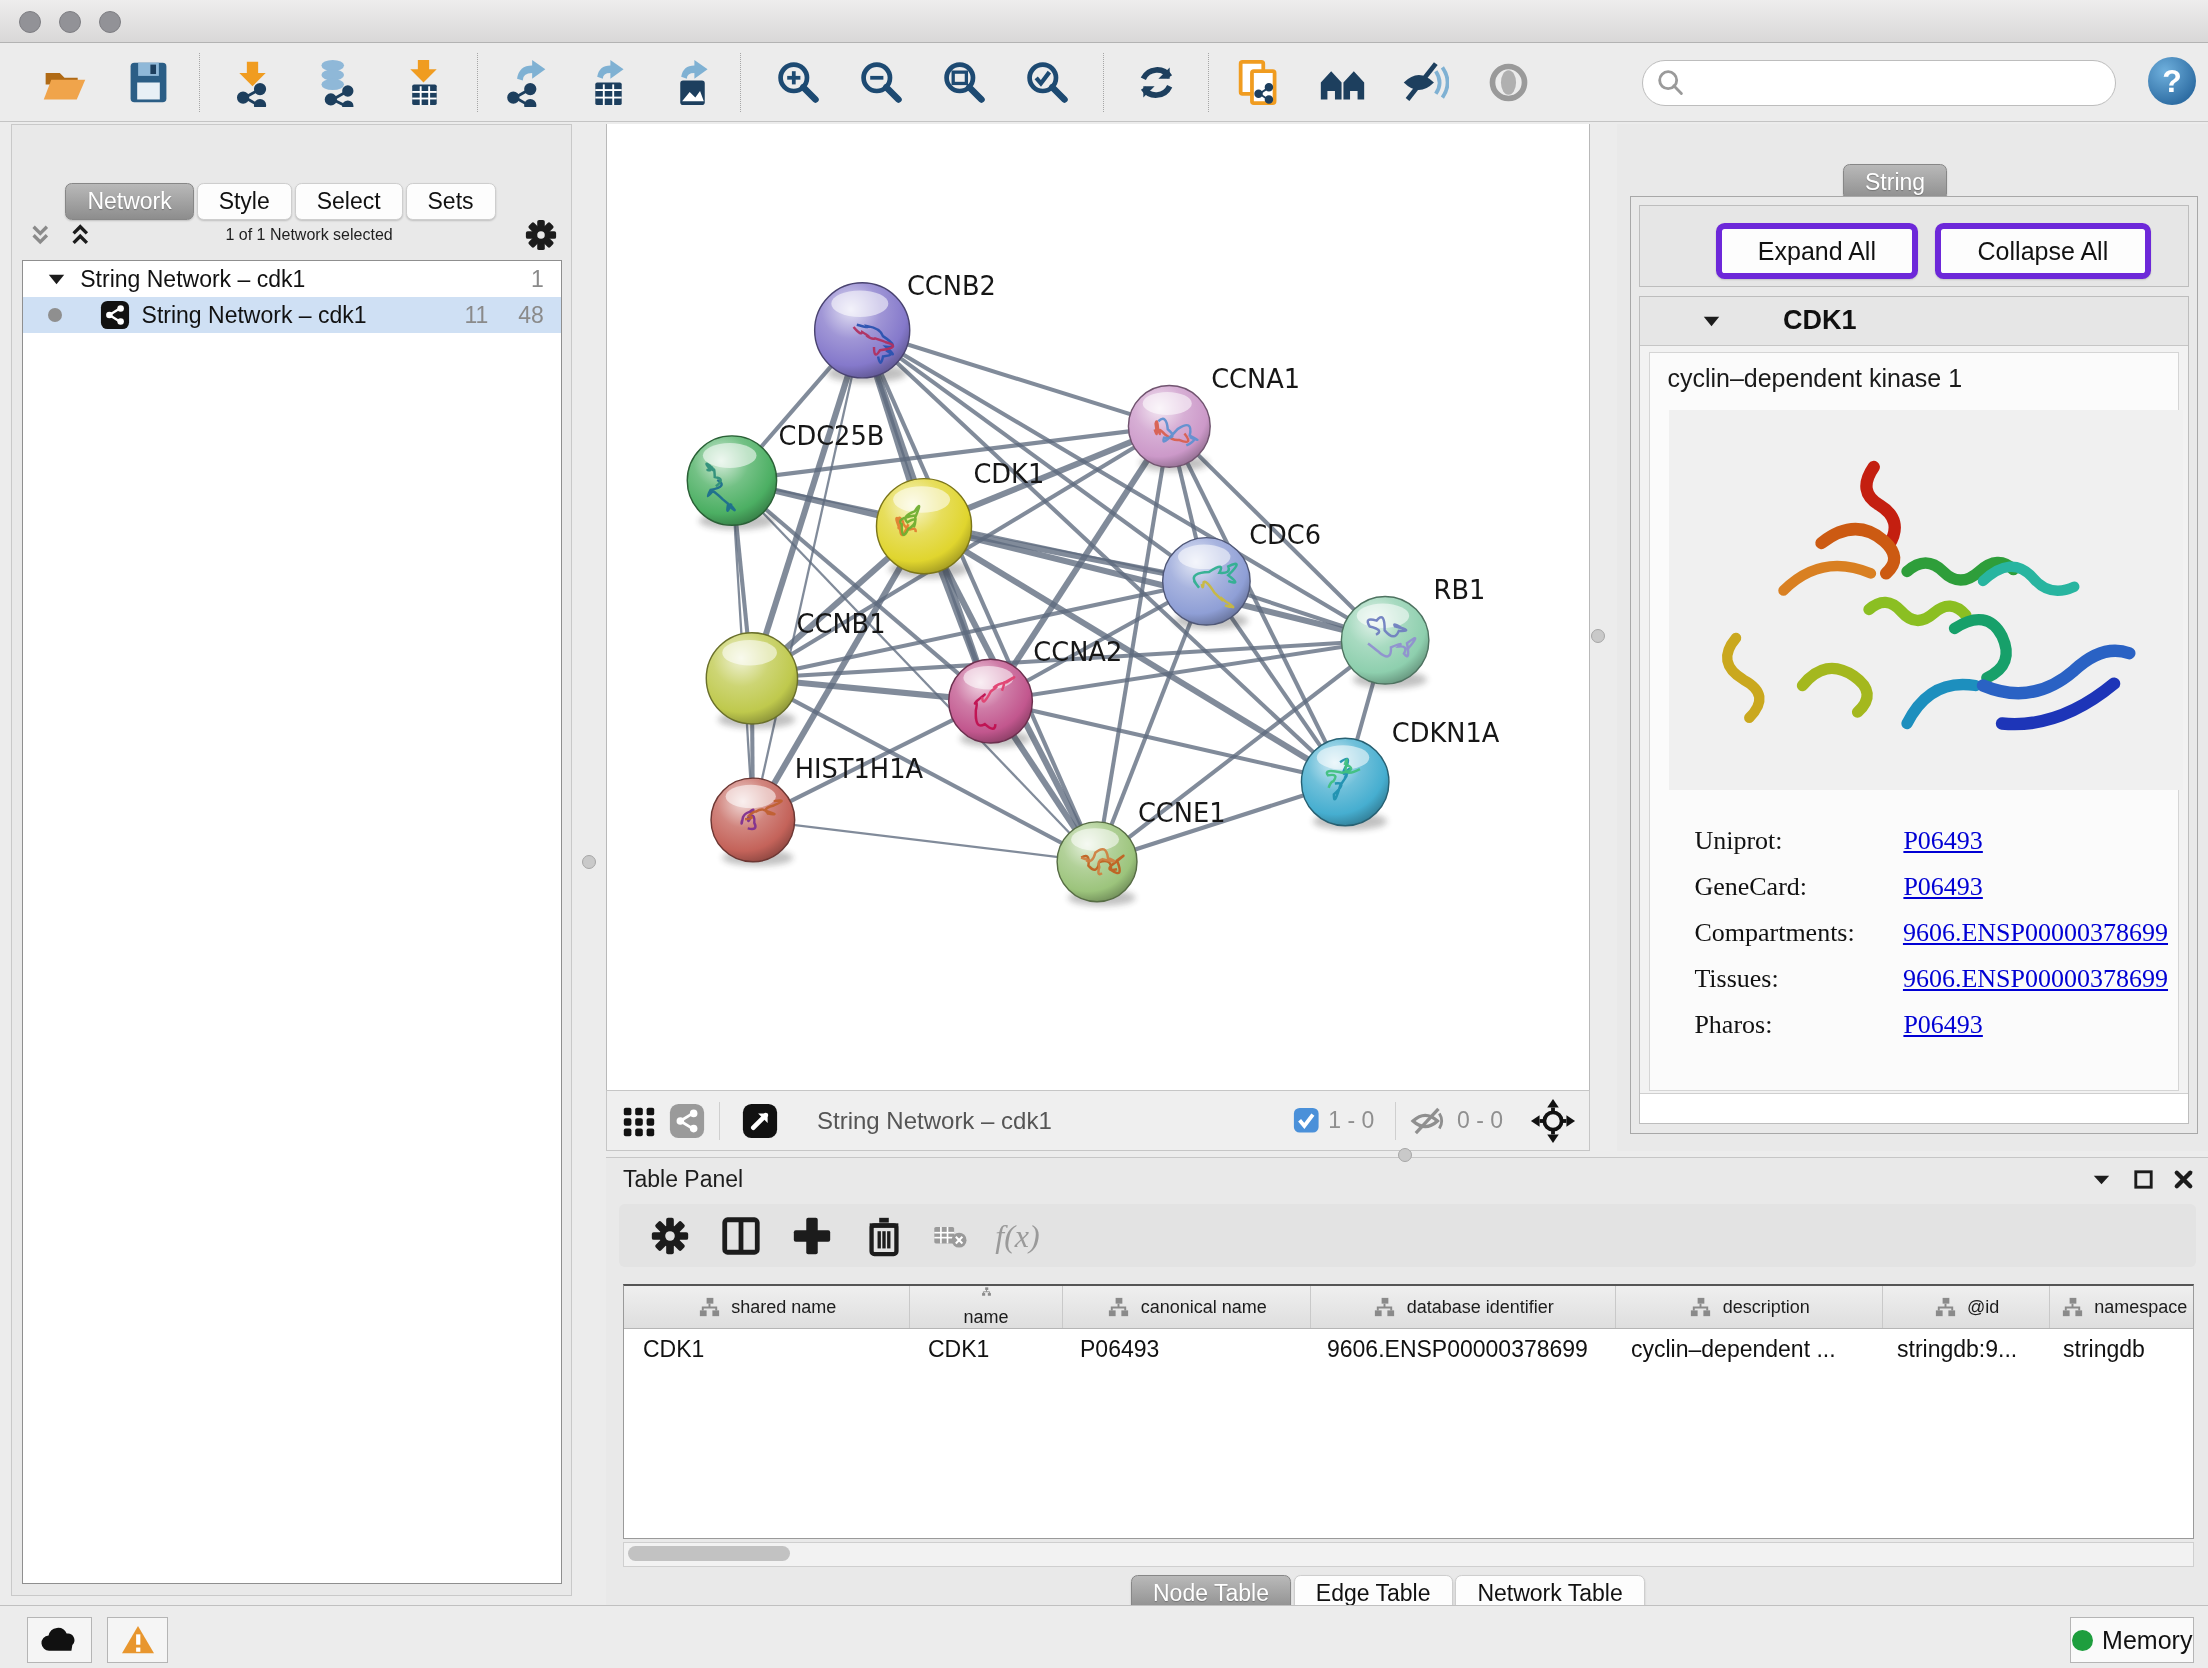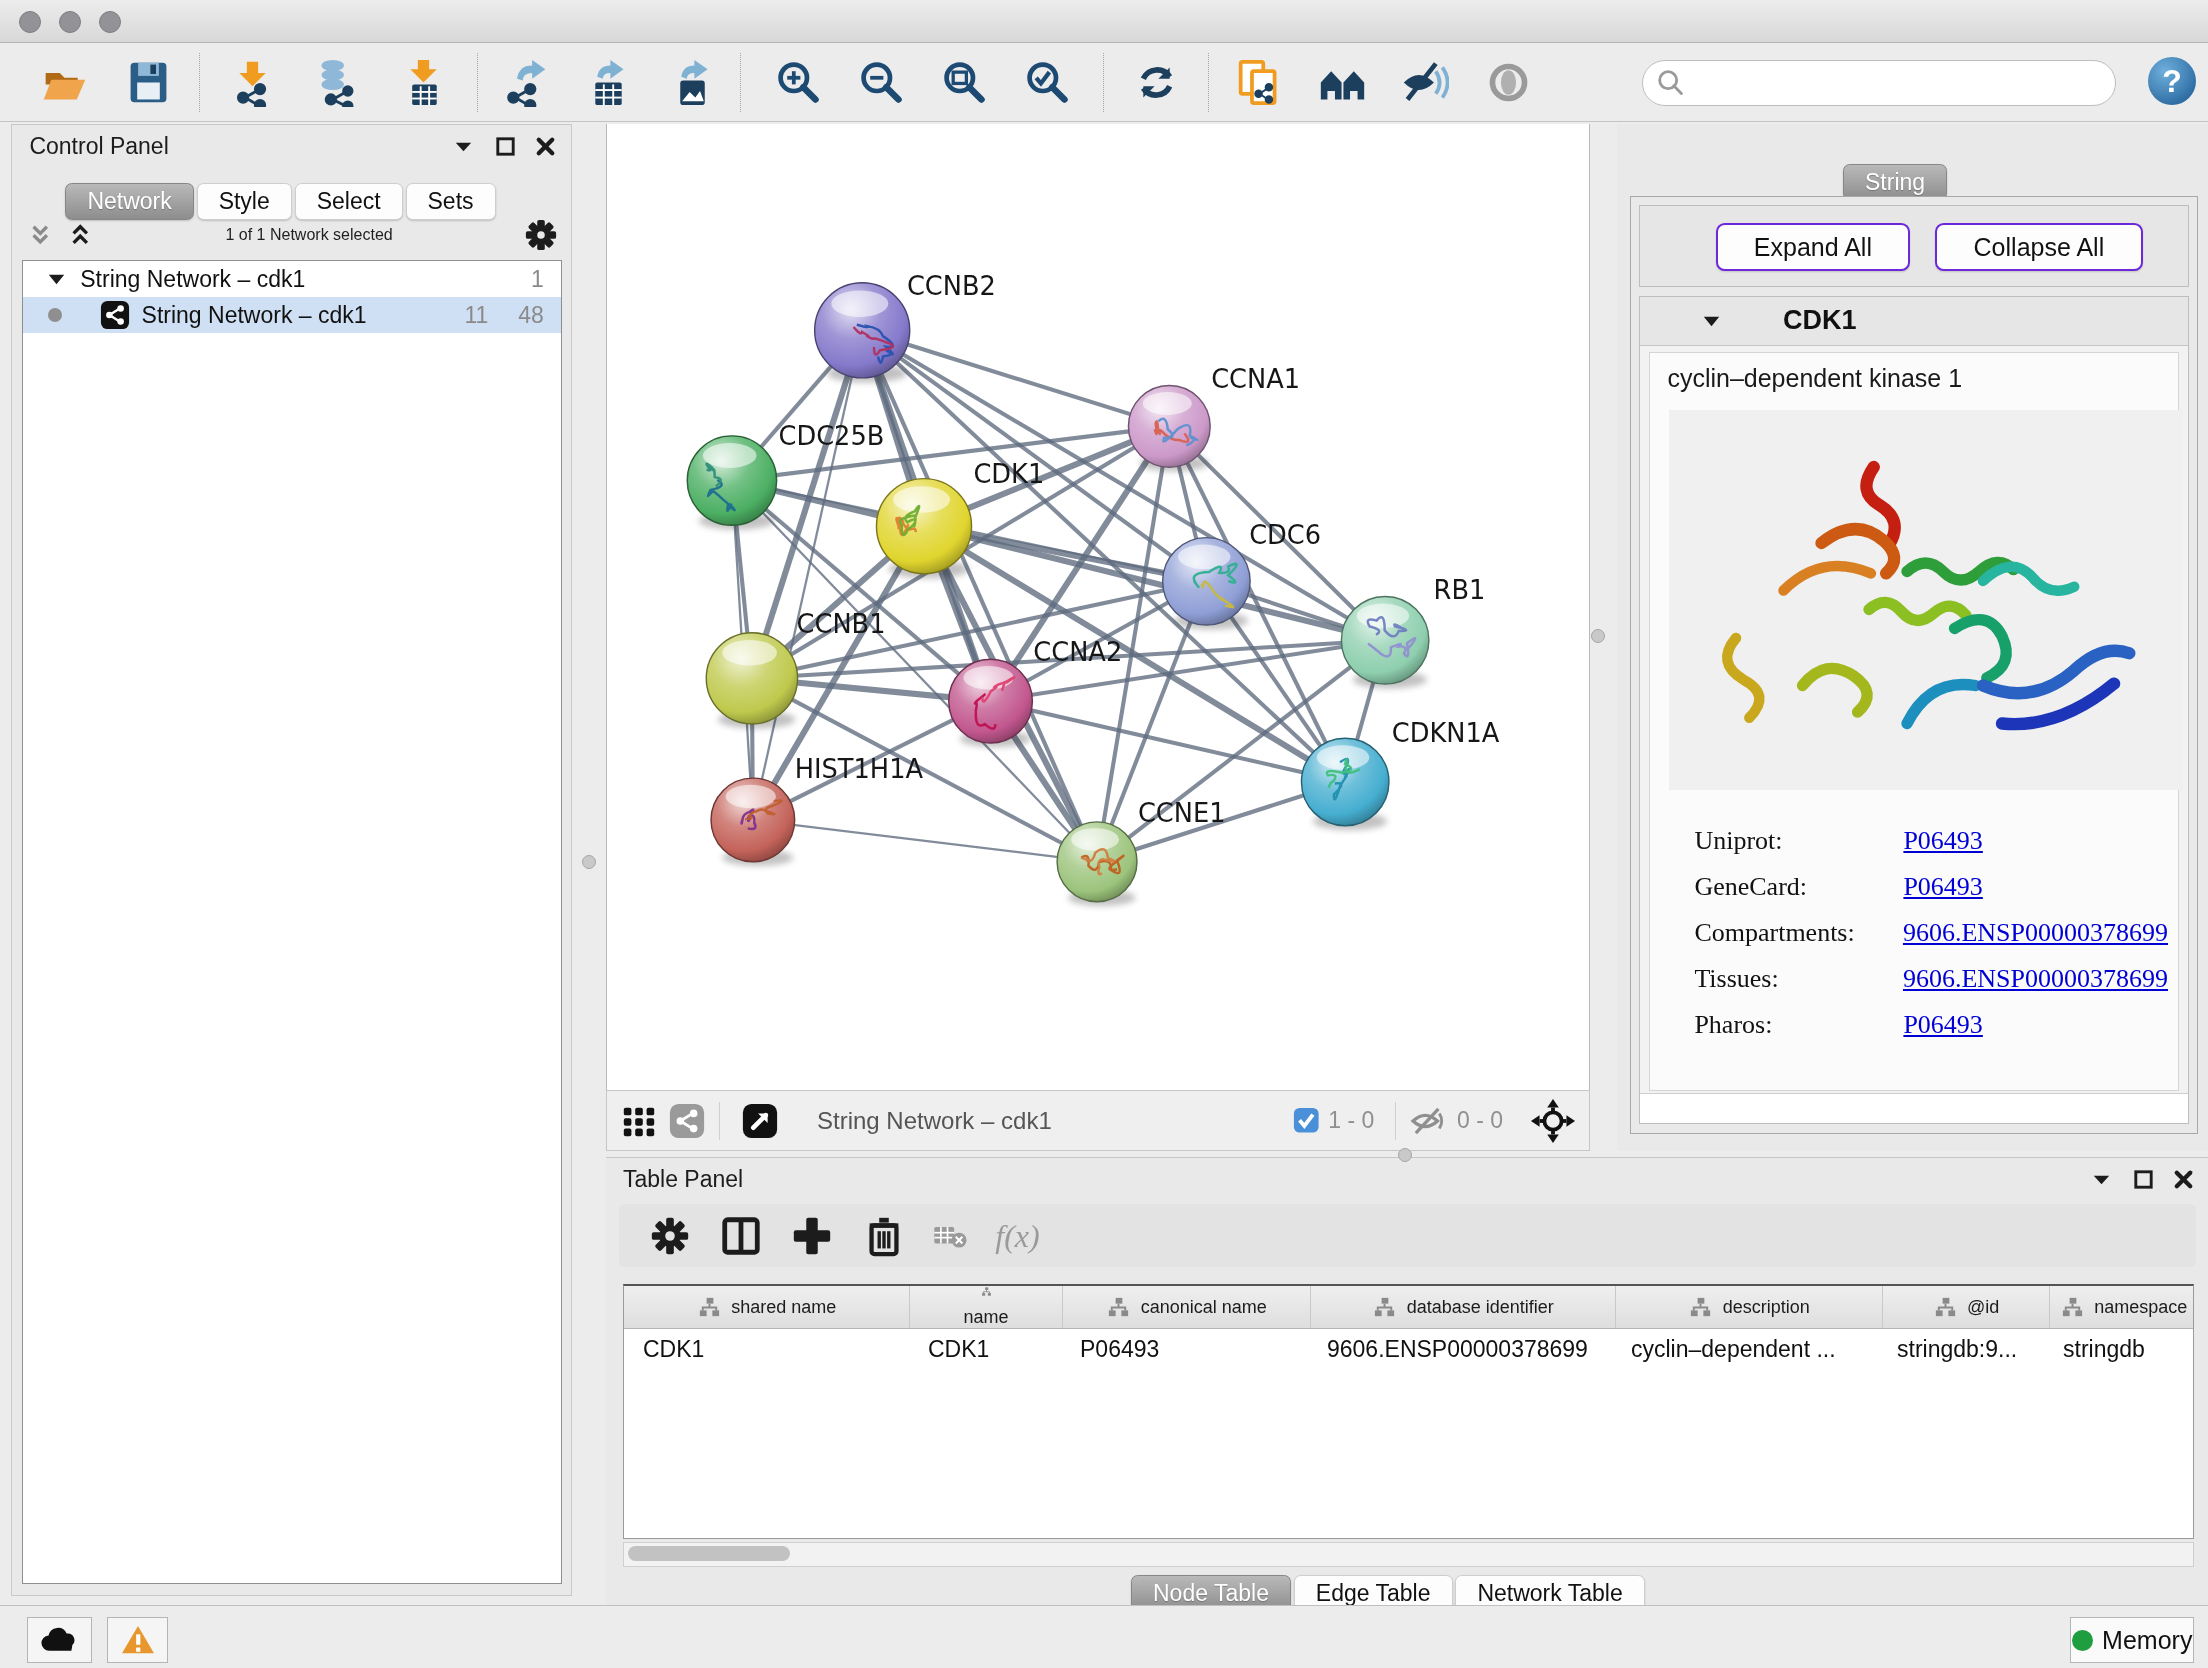--- a/index.html
+++ b/index.html
@@ -53,21 +53,21 @@
     background:#efefef;border:1px solid #c6c6c6;display:flex;align-items:center;}
   #vt-name{font-size:24px;color:#555;margin-left:38px;}
   .vt-count{font-size:23px;color:#8f8f8f;margin:0 7.6px;}
   .vt-div{height:38px;border-left:1px solid #cfcfcf;margin:0 13.3px;}
   
   #results-panel{position:absolute;left:1617px;top:124px;width:592px;height:1027px;background:#e9e9e9;}
   #rp-header{position:absolute;left:15px;right:13.3px;top:3.8px;height:32px;display:flex;align-items:center;}
   #rp-tab{position:absolute;left:226px;top:40px;}
   #rp-outer{position:absolute;left:13.3px;right:11.4px;top:72px;height:936px;border:1.9px solid #a8a8a8;background:#e9e9e9;}
   #rp-box1{position:absolute;left:7.6px;right:7.6px;top:7.6px;height:80px;border:1.9px solid #bdbdbd;background:#e6e6e6;}
-  .rp-btn{position:absolute;top:17px;height:44px;background:#fdfdfd;border:2px solid #6d28d9;
+  .rp-btn{position:absolute;top:17px;height:44px;background:#fdfdfd;border:6px solid #6d28d9;
     border-radius:8.6px;font-size:25px;color:#111;text-align:center;line-height:44px;
     box-shadow:0 1px 1.9px rgba(0,0,0,.15);}
   #rp-box2{position:absolute;left:7.6px;right:7.6px;top:99px;bottom:9.5px;border:1.9px solid #bdbdbd;background:#f2f2f2;}
   #rp-protein-hdr{position:absolute;left:0;right:0;top:0;height:48px;background:#e6e6e6;
     border-bottom:1px solid #c6c6c6;}
   #rp-protein-name{position:absolute;left:143px;top:7.6px;font-size:27px;font-weight:bold;color:#111;}
   #rp-body{position:absolute;left:9.5px;right:9.5px;top:55px;bottom:32px;background:#fbfbfb;border:1px solid #d5d5d5;}
   #rp-desc{position:absolute;left:17px;top:11.4px;font-size:25px;color:#1a1a1a;}
   #rp-structure{position:absolute;left:19px;top:57px;width:514px;height:380px;background:#f0f0f0;}
   #crosslinks{position:absolute;left:23px;top:457px;right:9.5px;font-family:"Liberation Serif",serif;}
@@ -247,36 +247,20 @@
     <svg width="34" height="34" viewBox="0 0 36 36" style="position:absolute;left:11.4px;top:4.8px">
       <circle cx="15" cy="15" r="9" fill="none" stroke="#9a9a9a" stroke-width="3"></circle>
       <line x1="21" y1="21" x2="29" y2="29" stroke="#9a9a9a" stroke-width="3" stroke-linecap="round"></line>
     </svg>
     <span></span>
   </div>
   <div id="help-button">?</div>
 </div>
 
 <div id="control-panel">
-  <div id="cp-header">
-    <span class="panel-title">Control Panel</span>
-    <span style="flex:1"></span>
-    <svg class="hdr-ic" width="25" height="25" viewBox="0 0 26 26">
-        <path d="M5,9 h16 l-8,9 z" fill="#1c1c1c"></path>
-      </svg>
-    <svg class="hdr-ic" width="25" height="25" viewBox="0 0 26 26" style="margin-left:17px">
-        <rect x="5" y="5" width="16" height="16" fill="none" stroke="#1c1c1c" stroke-width="3"></rect>
-      </svg>
-    <svg class="hdr-ic" width="25" height="25" viewBox="0 0 26 26" style="margin-left:15px">
-        <g stroke="#1c1c1c" stroke-width="4.5" stroke-linecap="round">
-          <line x1="6" y1="6" x2="20" y2="20"></line>
-          <line x1="20" y1="6" x2="6" y2="20"></line>
-        </g>
-      </svg>
-  </div>
   <div id="cp-tabs" class="seg">
       <span class="tab active">Network</span>
       <span class="tab">Style</span>
       <span class="tab">Select</span>
       <span class="tab">Sets</span>
     </div>
   <div id="cp-statusrow">
     <svg width="28.5" height="28.5" viewBox="0 0 30 30">
         <g fill="none" stroke="#8a8a8a" stroke-width="3.5">
           <path d="M8,6 l7,7 7,-7"></path>

